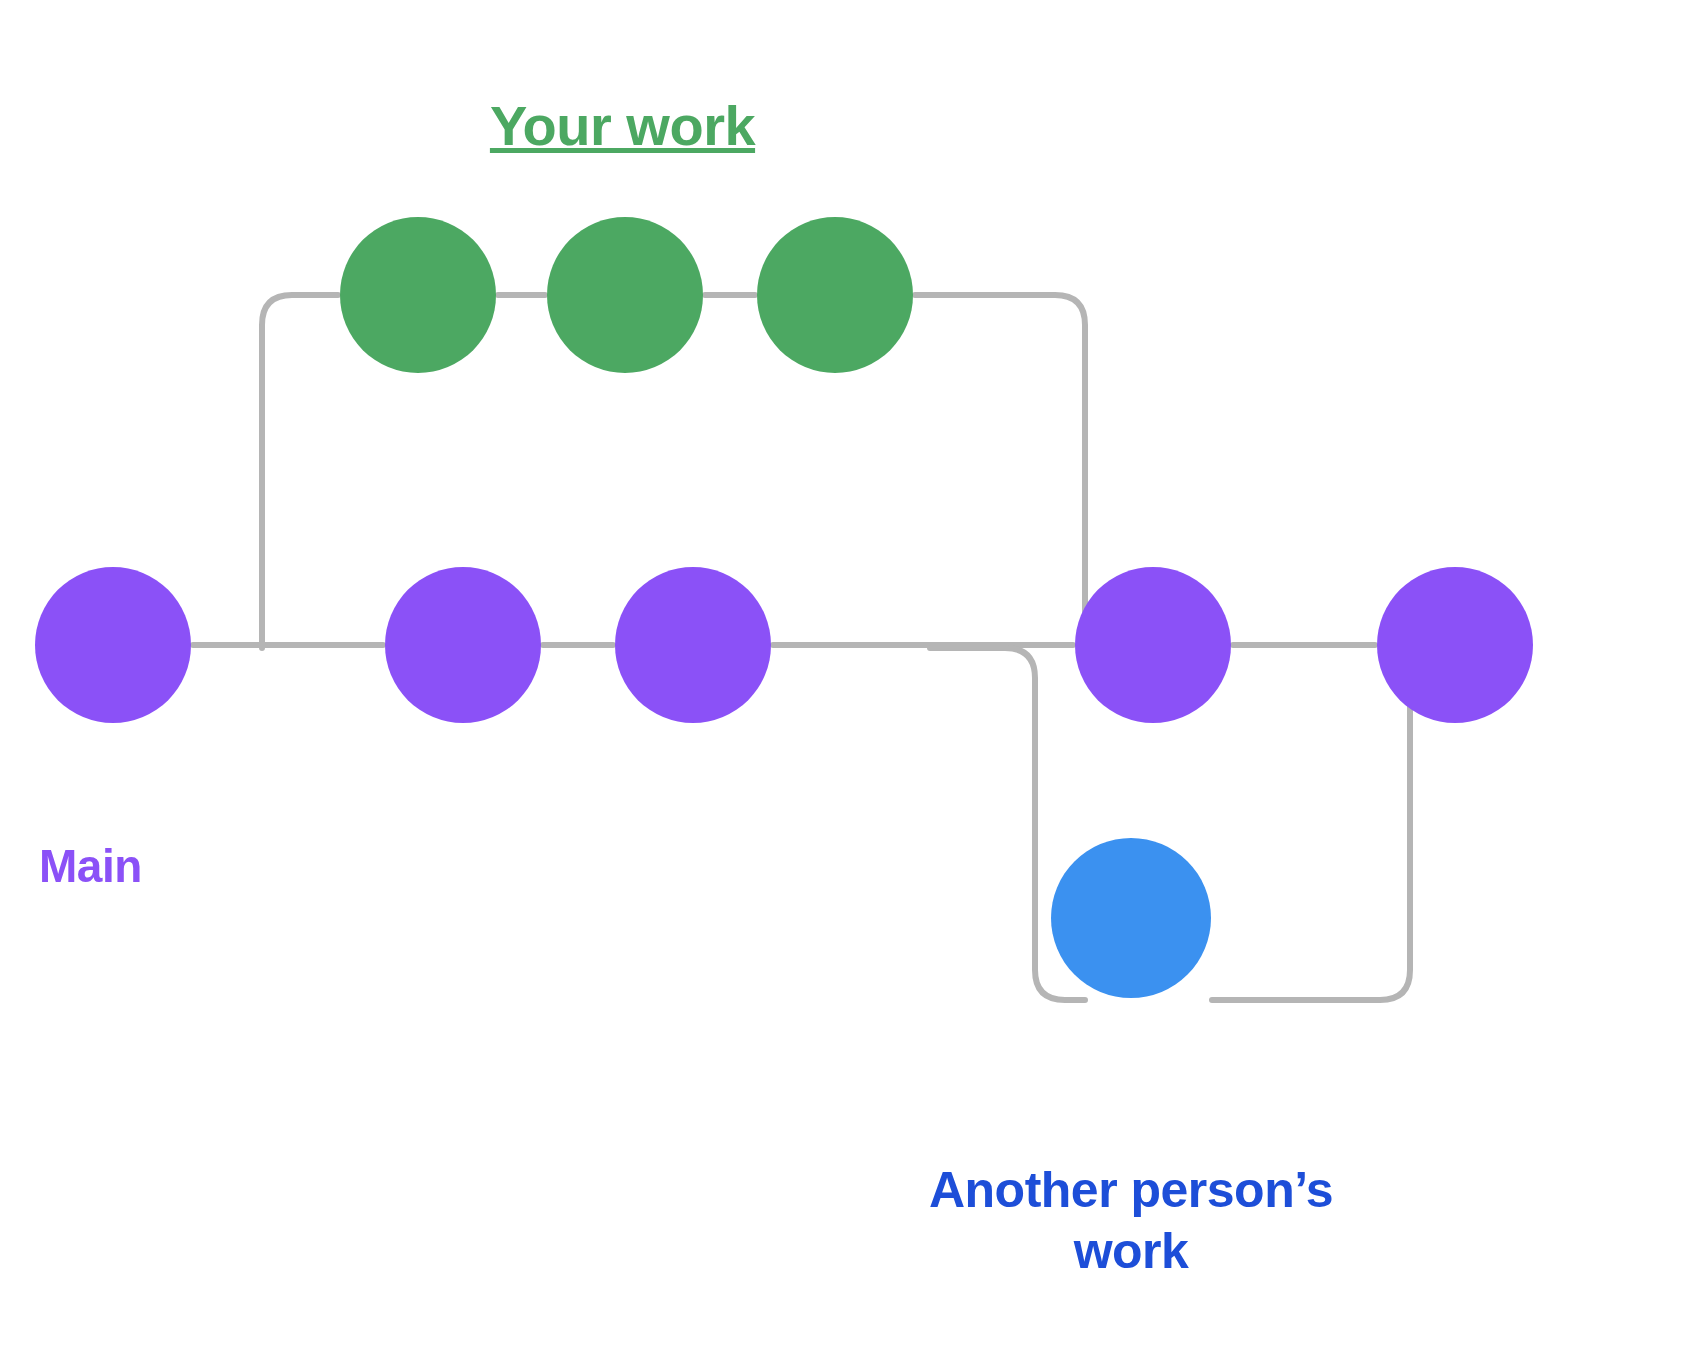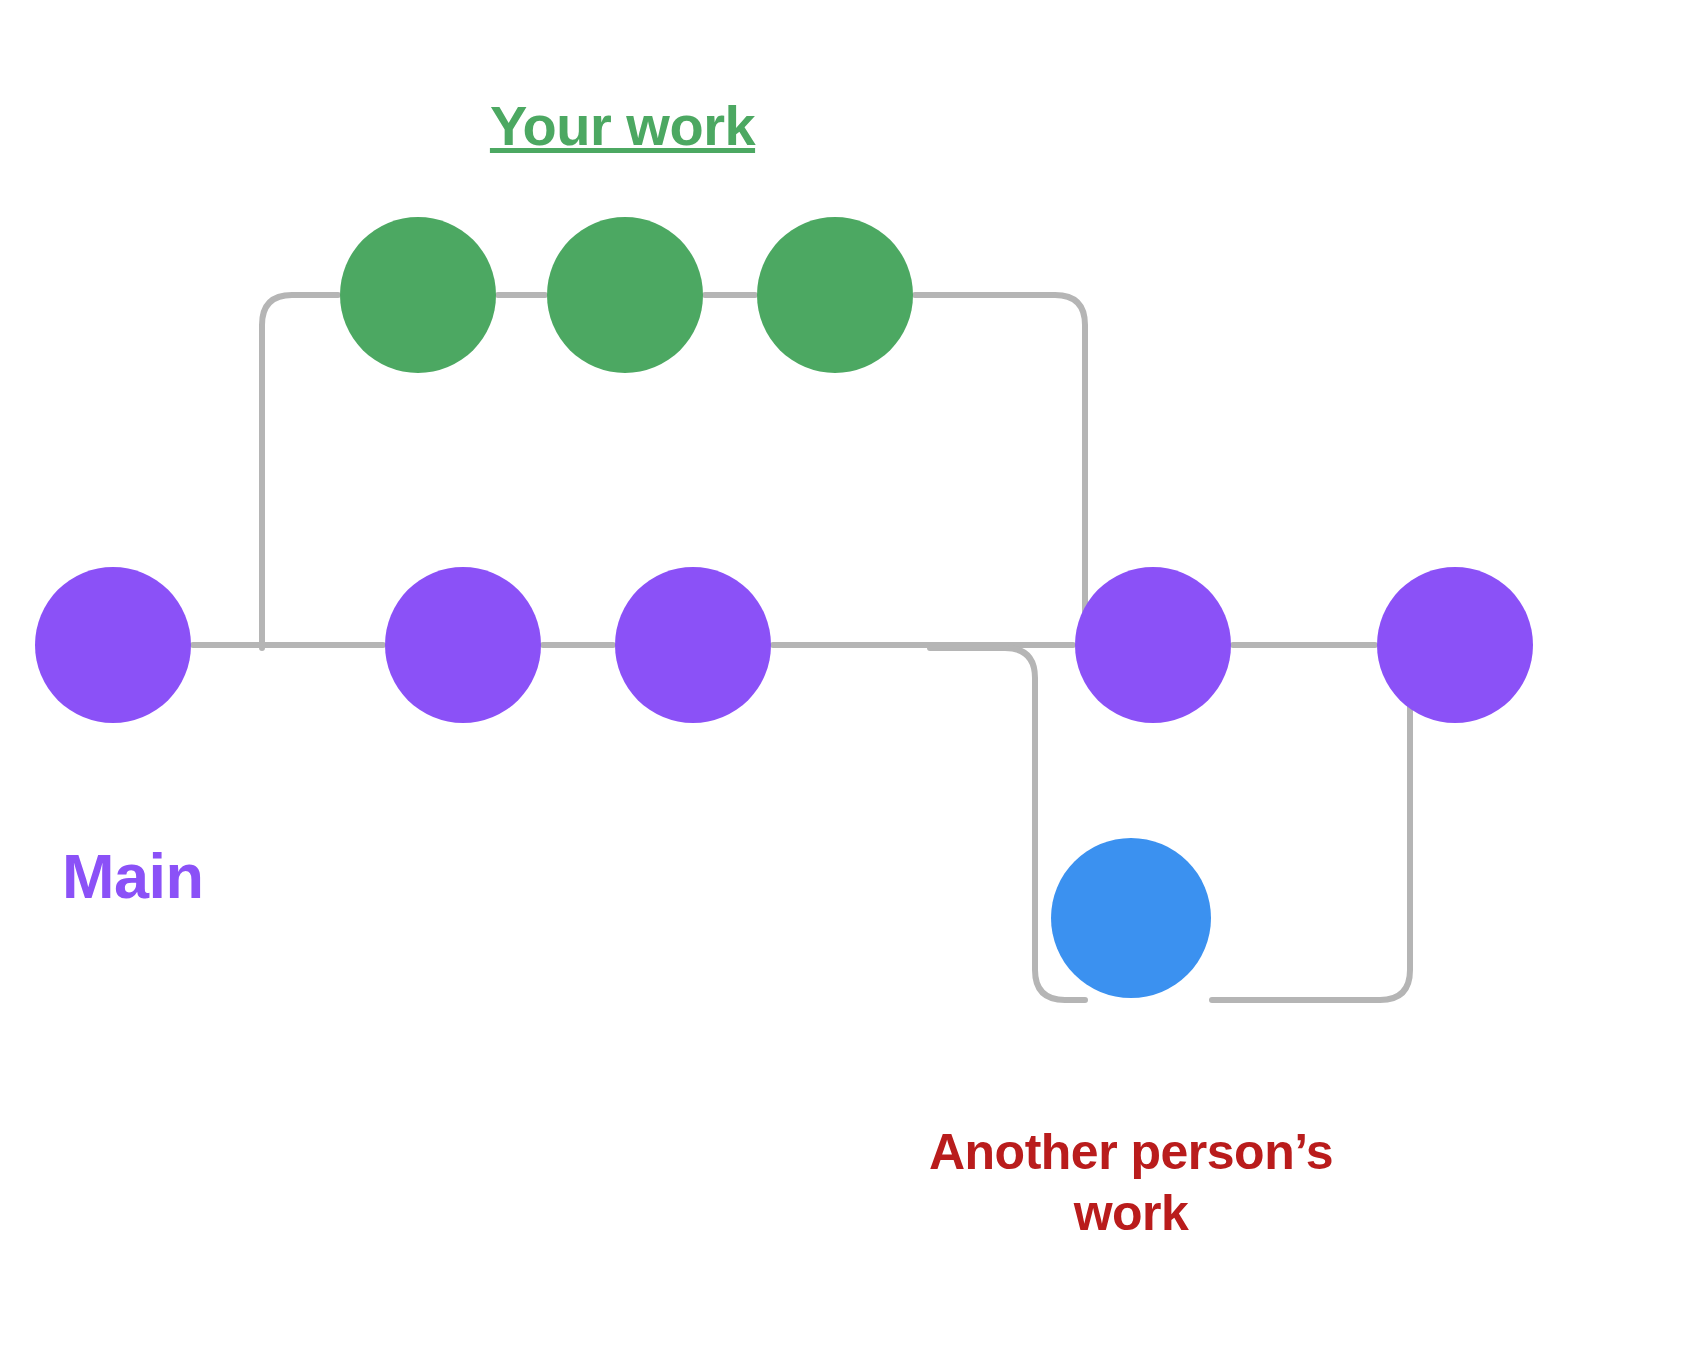--- a/index.html
+++ b/index.html
@@ -37,23 +37,23 @@
   }
   #label-your-work {
     left: 0;
     top: 92px;
     width: 1245px;
     text-align: center;
     font-size: 56px;
     text-decoration: underline;
   }
   #label-main {
-    left: 62px;
+    left: 39px;
     top: 838px;
-    font-size: 63px;
+    font-size: 46px;
     text-align: left;
   }
   #label-another-person {
     left: 836px;
     top: 1122px;
     width: 590px;
     text-align: center;
     font-size: 50px;
   }
 </style>
@@ -102,16 +102,16 @@
 
     <g id="nodes-other">
       <circle cx="1131" cy="918" r="80" fill="#3b91f0"></circle>
     </g>
   </svg>
 
   <div class="branch-label" id="label-your-work" style="color:#4ca862;">Your work</div>
 
   <div class="branch-label" id="label-main" style="color:#8b51f7;">Main</div>
 
-  <div class="branch-label" id="label-another-person" style="color:#b91c1c;">Another person’s
+  <div class="branch-label" id="label-another-person" style="color:#1d4ed8;margin-top:38px;">Another person’s
 work</div>
 
 </div>
 
 </body></html>

